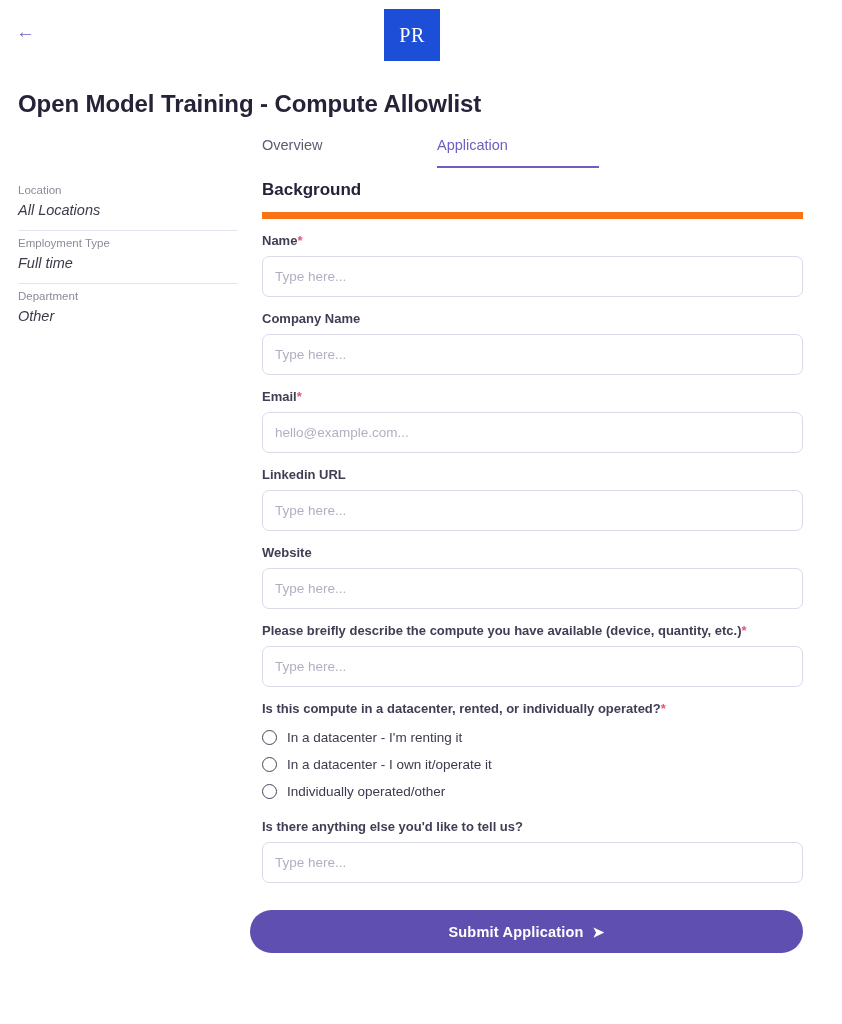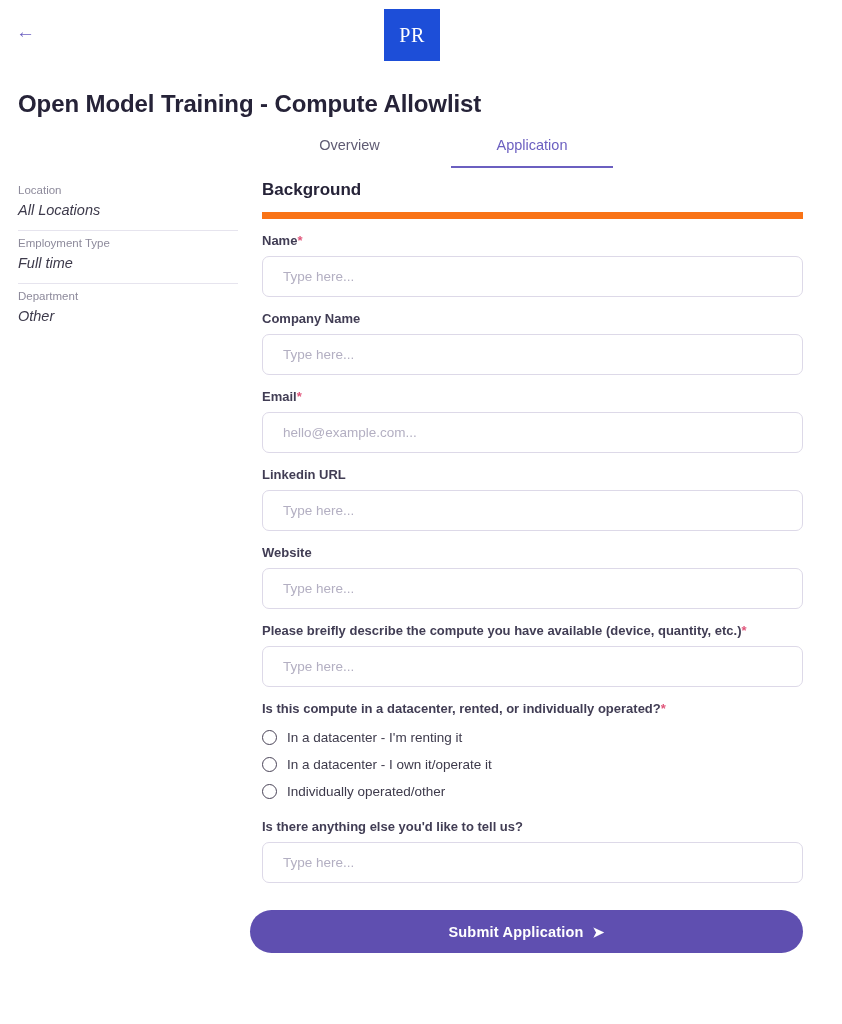--- a/index.html
+++ b/index.html
@@ -58,22 +58,21 @@
     letter-spacing: -0.1px;
   }
 
   
   .tabs {
     position: absolute;
     left: 262px;
     top: 133px;
     width: 540px;
     display: flex;
-    gap: 14px;
-    text-align: center;
+    gap: 0px;
   }
   .tab {
     width: 175px;
     padding: 4px 0 13px 0;
     font-size: 14.5px;
     color: #5f5b73;
     cursor: pointer;
   }
   .tab.active {
     color: #6b5fc0;
@@ -125,21 +124,21 @@
     font-weight: bold;
     color: #413d54;
     margin-bottom: 8px;
   }
   .req { color: #e0557a; font-weight: bold; }
   .text-input {
     width: 541px;
     height: 41px;
     border: 1px solid #ddd9e8;
     border-radius: 7px;
-    padding: 0 20px;
+    padding: 0 12px;
     font-family: "Liberation Sans", sans-serif;
     font-size: 13.5px;
     color: #3d3a4b;
     background: #fff;
     outline: none;
   }
   .text-input::placeholder { color: #b3afc2; }
 
   
   .radio-group { margin-top: 0; }

